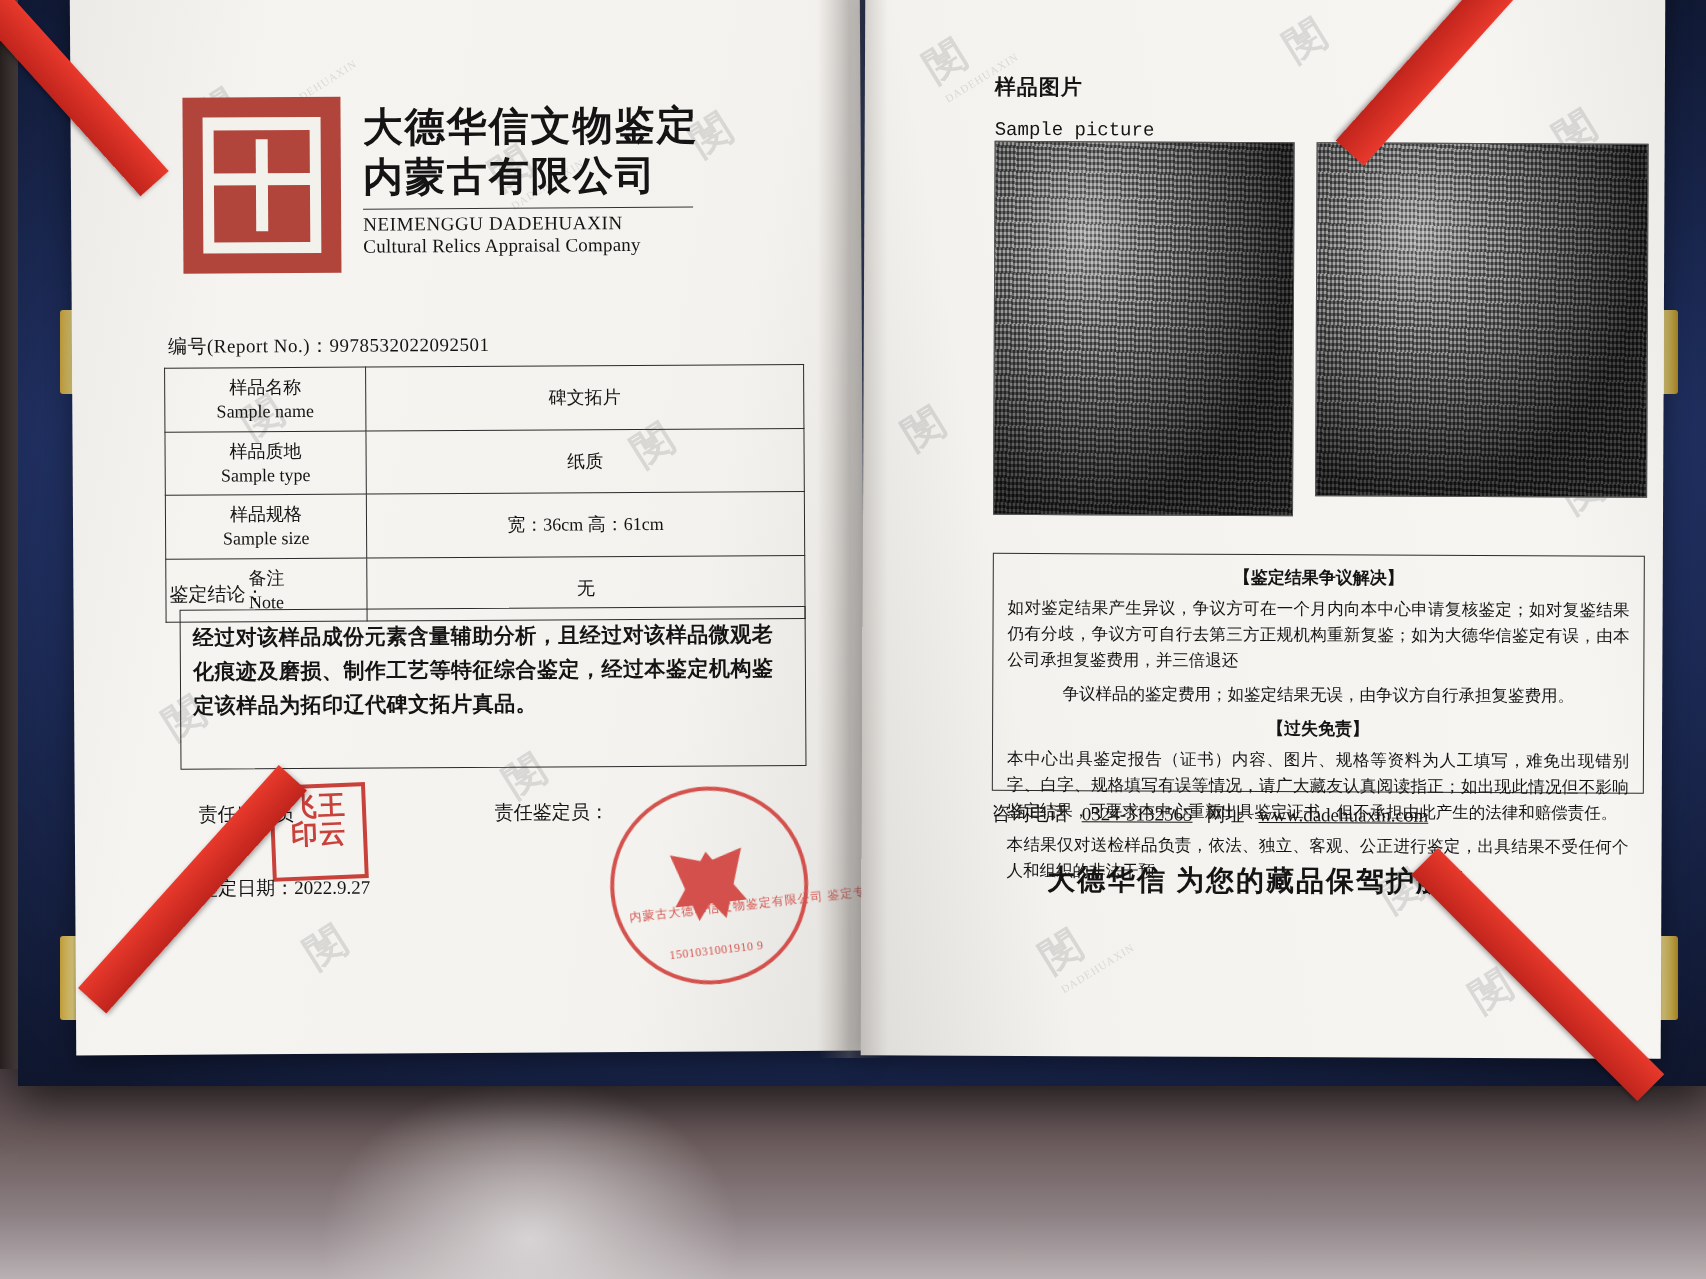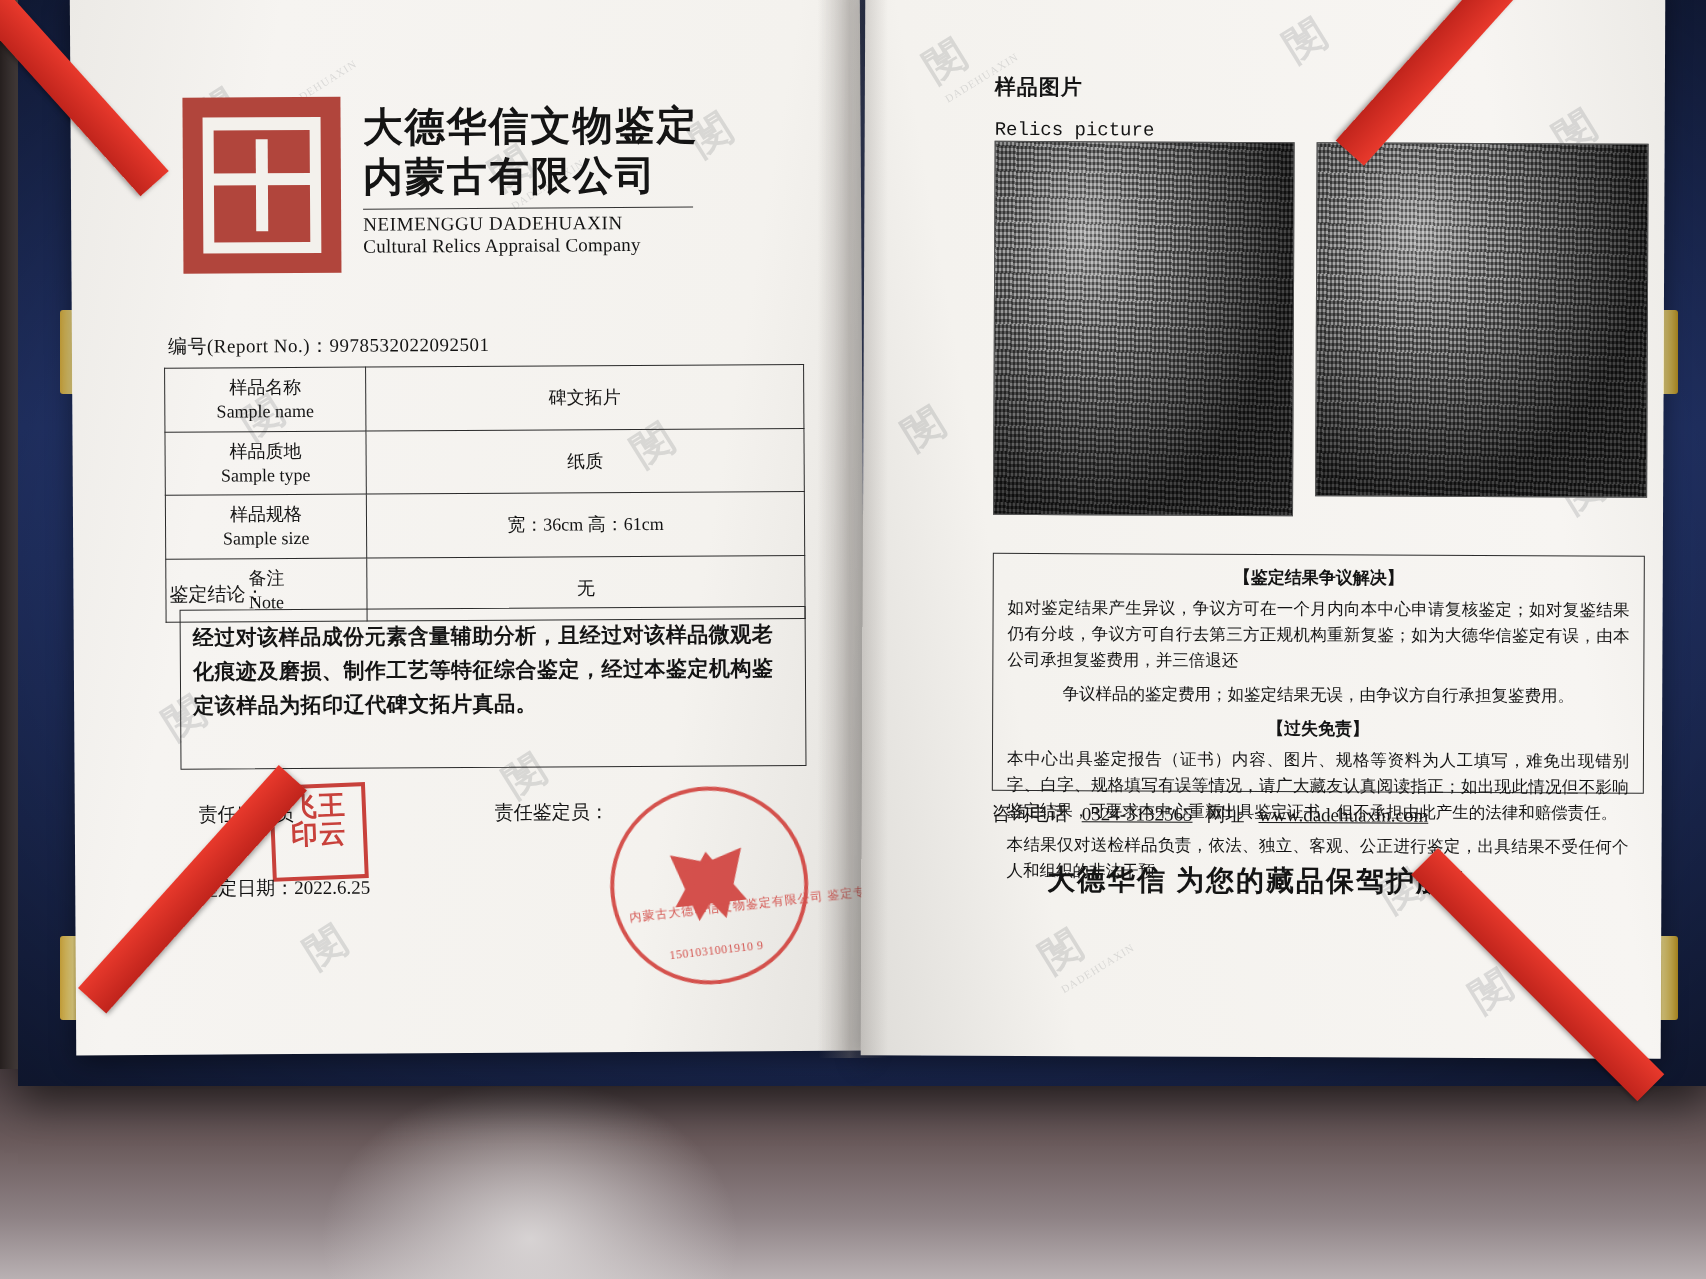--- a/index.html
+++ b/index.html
@@ -435,40 +435,40 @@
 
       <div class="seal">
         <div class="star"></div>
         <div class="ring-text">
           <span style="transform:rotate(-100deg) translate(0,-84px) rotate(100deg)">内蒙古大德华信文物鉴定有限公司 鉴定专用章</span>
         </div>
         <div class="seal-num">1501031001910 9</div>
       </div>
 
       <div class="date-label">
-        <span>鉴定日期：</span><span>2022.6.25</span>
+        <span>鉴定日期：</span><span>2022.9.27</span>
       </div>
     </div>
   </div>
 
   <div class="page right">
     <div class="watermark-layer">
       <div class="wm" style="left:60px; top:40px;"><span class="big">閺</span><span class="sm">DADEHUAXIN</span></div>
       <div class="wm" style="left:420px; top:30px;"><span class="big">閺</span></div>
       <div class="wm" style="left:690px; top:120px;"><span class="big">閺</span></div>
       <div class="wm" style="left:40px; top:420px;"><span class="big">閺</span></div>
       <div class="wm" style="left:700px; top:480px;"><span class="big">閺</span></div>
       <div class="wm" style="left:180px; top:930px;"><span class="big">閺</span><span class="sm">DADEHUAXIN</span></div>
       <div class="wm" style="left:520px; top:880px;"><span class="big">閺</span></div>
       <div class="wm" style="left:610px; top:980px;"><span class="big">閺</span></div>
     </div>
 
     <div class="rp">
       <div class="sample-title">样品图片</div>
-      <div class="sample-title-en">Relics picture</div>
+      <div class="sample-title-en">Sample picture</div>
 
       <div class="photo p1"></div>
       <div class="photo p2"></div>
 
       <div class="notice">
         <h4>【鉴定结果争议解决】</h4>
         <p>如对鉴定结果产生异议，争议方可在一个月内向本中心申请复核鉴定；如对复鉴结果仍有分歧，争议方可自行去第三方正规机构重新复鉴；如为大德华信鉴定有误，由本公司承担复鉴费用，并三倍退还</p>
         <p class="center">争议样品的鉴定费用；如鉴定结果无误，由争议方自行承担复鉴费用。</p>
         <h4>【过失免责】</h4>
         <p>本中心出具鉴定报告（证书）内容、图片、规格等资料为人工填写，难免出现错别字、白字、规格填写有误等情况，请广大藏友认真阅读指正；如出现此情况但不影响鉴定结果，可要求本中心重新出具鉴定证书，但不承担由此产生的法律和赔偿责任。</p>

